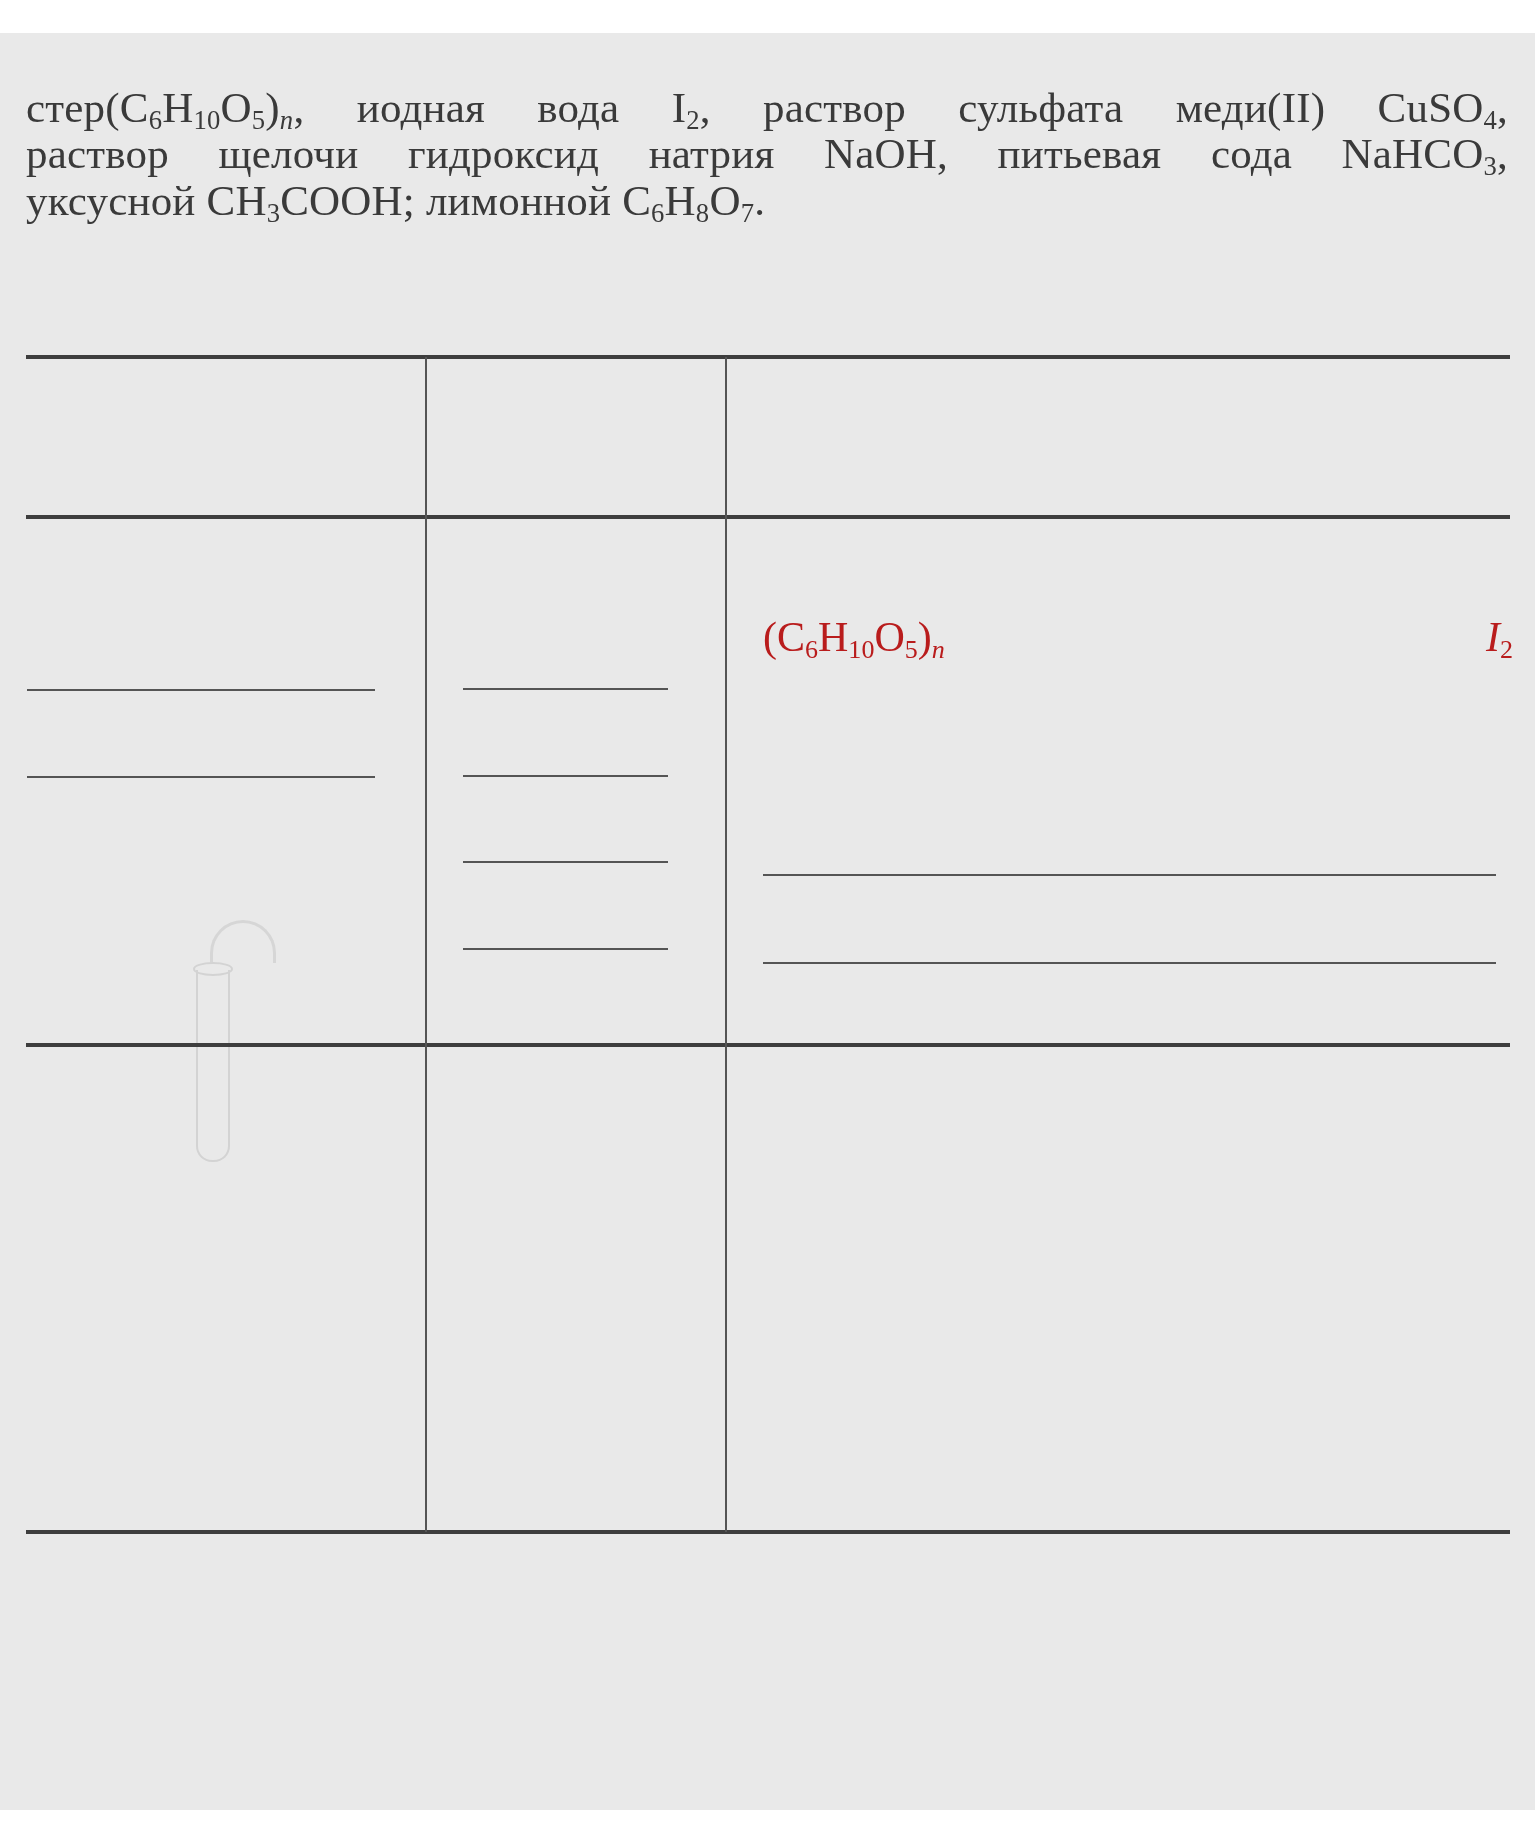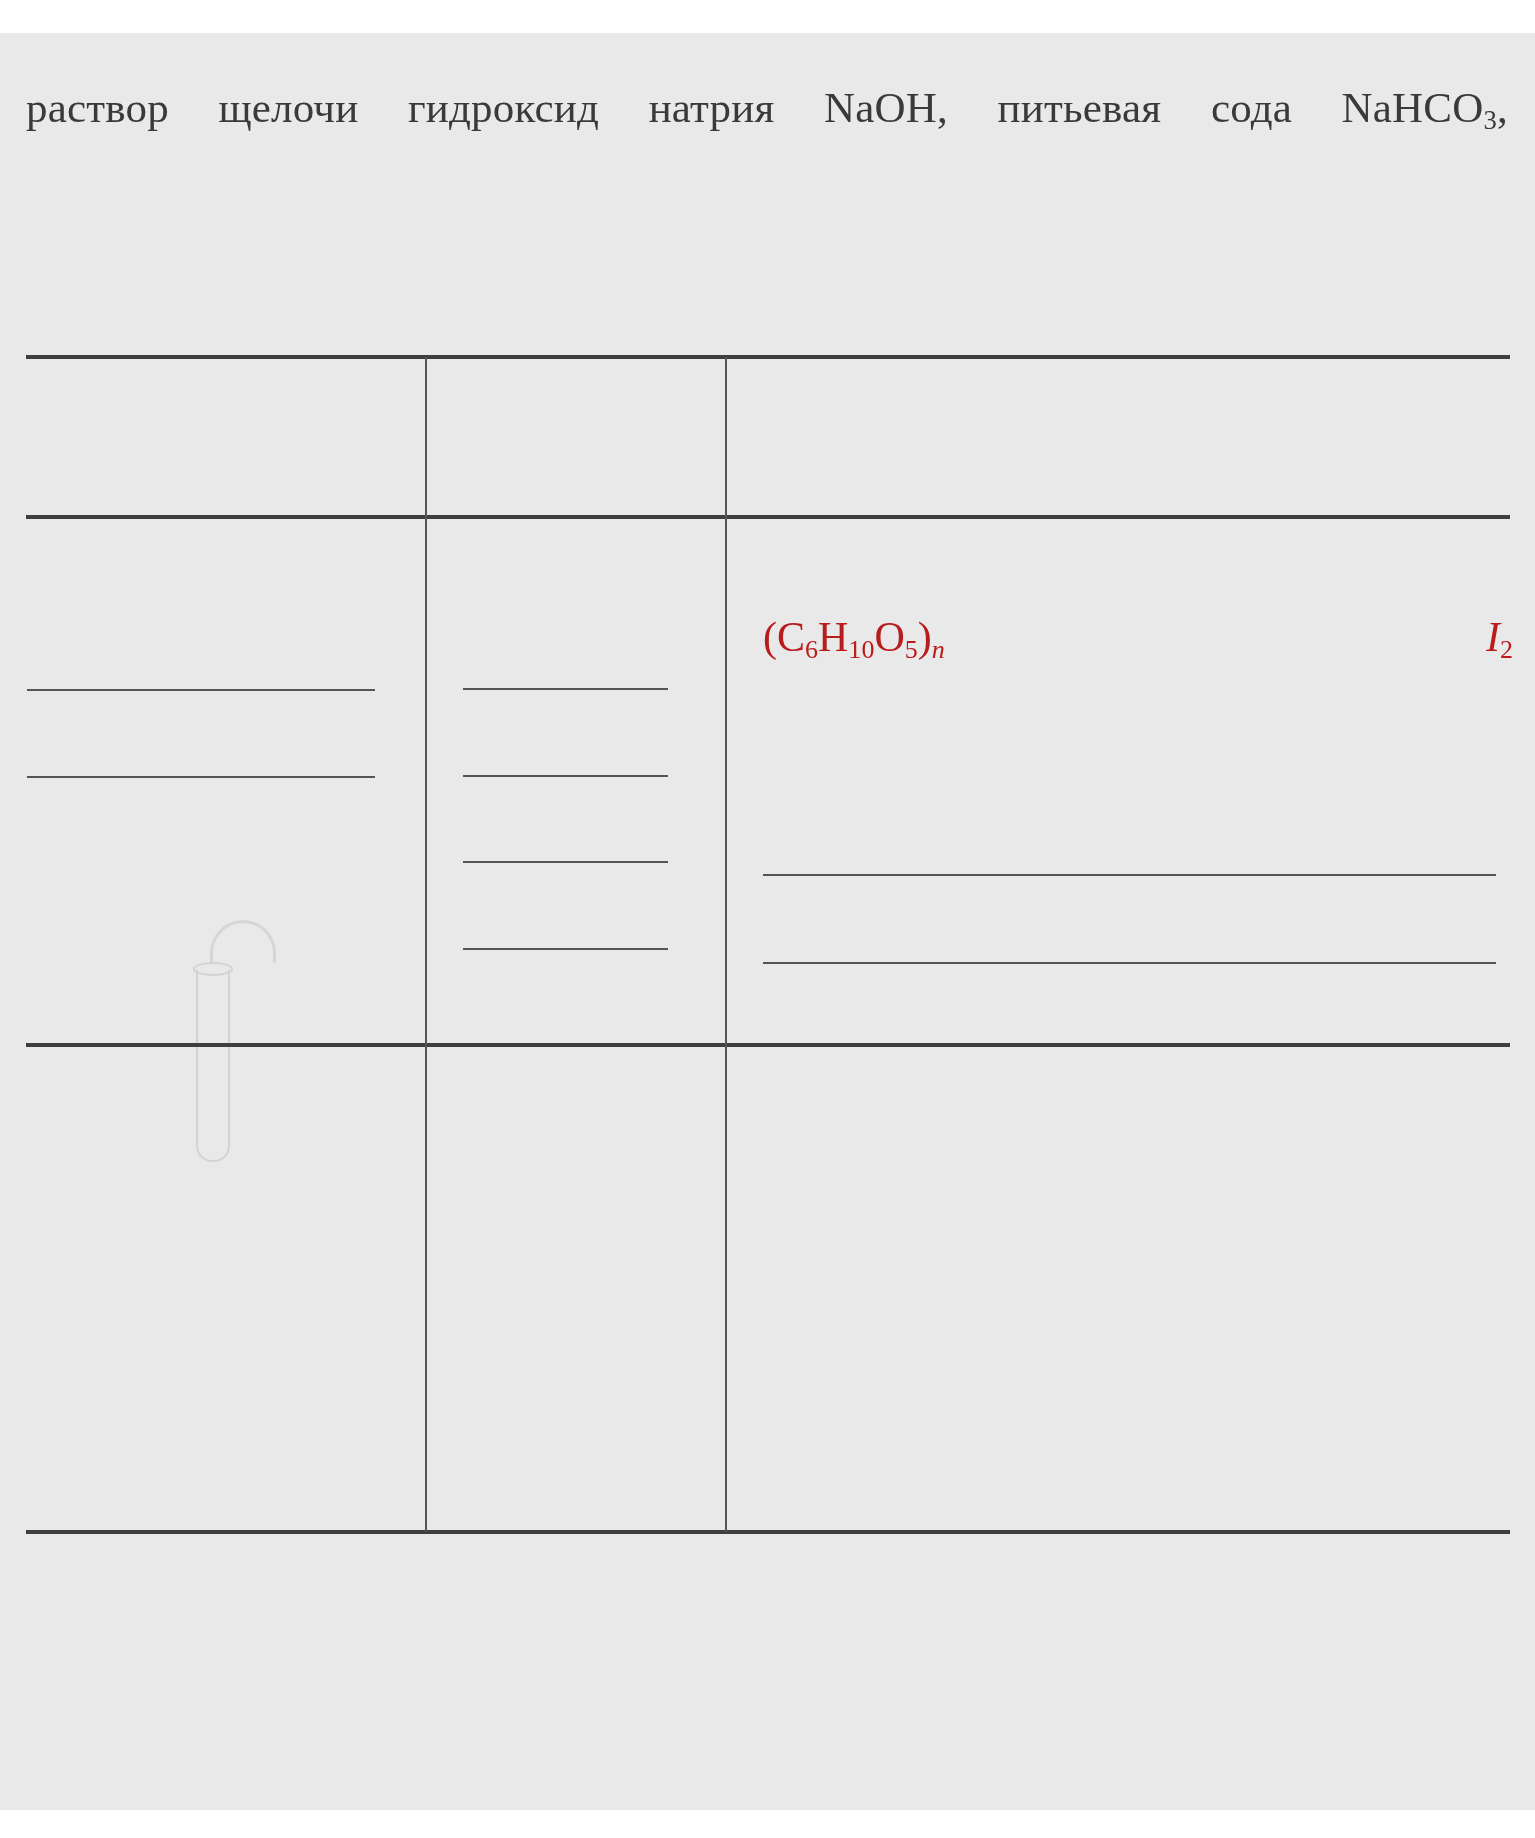--- a/index.html
+++ b/index.html
@@ -63,21 +63,23 @@
 
 <div class="scan"></div>
 
 <div class="para">
   <span class="line">
     <span class="lead"></span>
     <span></span>
     <span></span>
     <span></span>
   </span>
+  <span class="line">стер(C<sub>6</sub>H<sub>10</sub>O<sub>5</sub>)<sub><i>n</i></sub>, иодная вода I<sub>2</sub>, раствор сульфата меди(II) CuSO<sub>4</sub>,</span>
   <span class="line">раствор щелочи гидроксид натрия NaOH, питьевая сода NaHCO<sub>3</sub>,</span>
+  <span class="line last">уксусной CH<sub>3</sub>COOH; лимонной C<sub>6</sub>H<sub>8</sub>O<sub>7</sub>.</span>
 </div>
 
 <div class="tube-arc"></div>
 <div class="tube-rim"></div>
 <div class="tube"></div>
 
 <div class="rule thick" style="left:26px; top:355px; width:1484px;"></div>
 <div class="rule thick" style="left:26px; top:515px; width:1484px;"></div>
 <div class="rule thick" style="left:26px; top:1043px; width:1484px;"></div>
 <div class="rule thick" style="left:26px; top:1530px; width:1484px;"></div>

